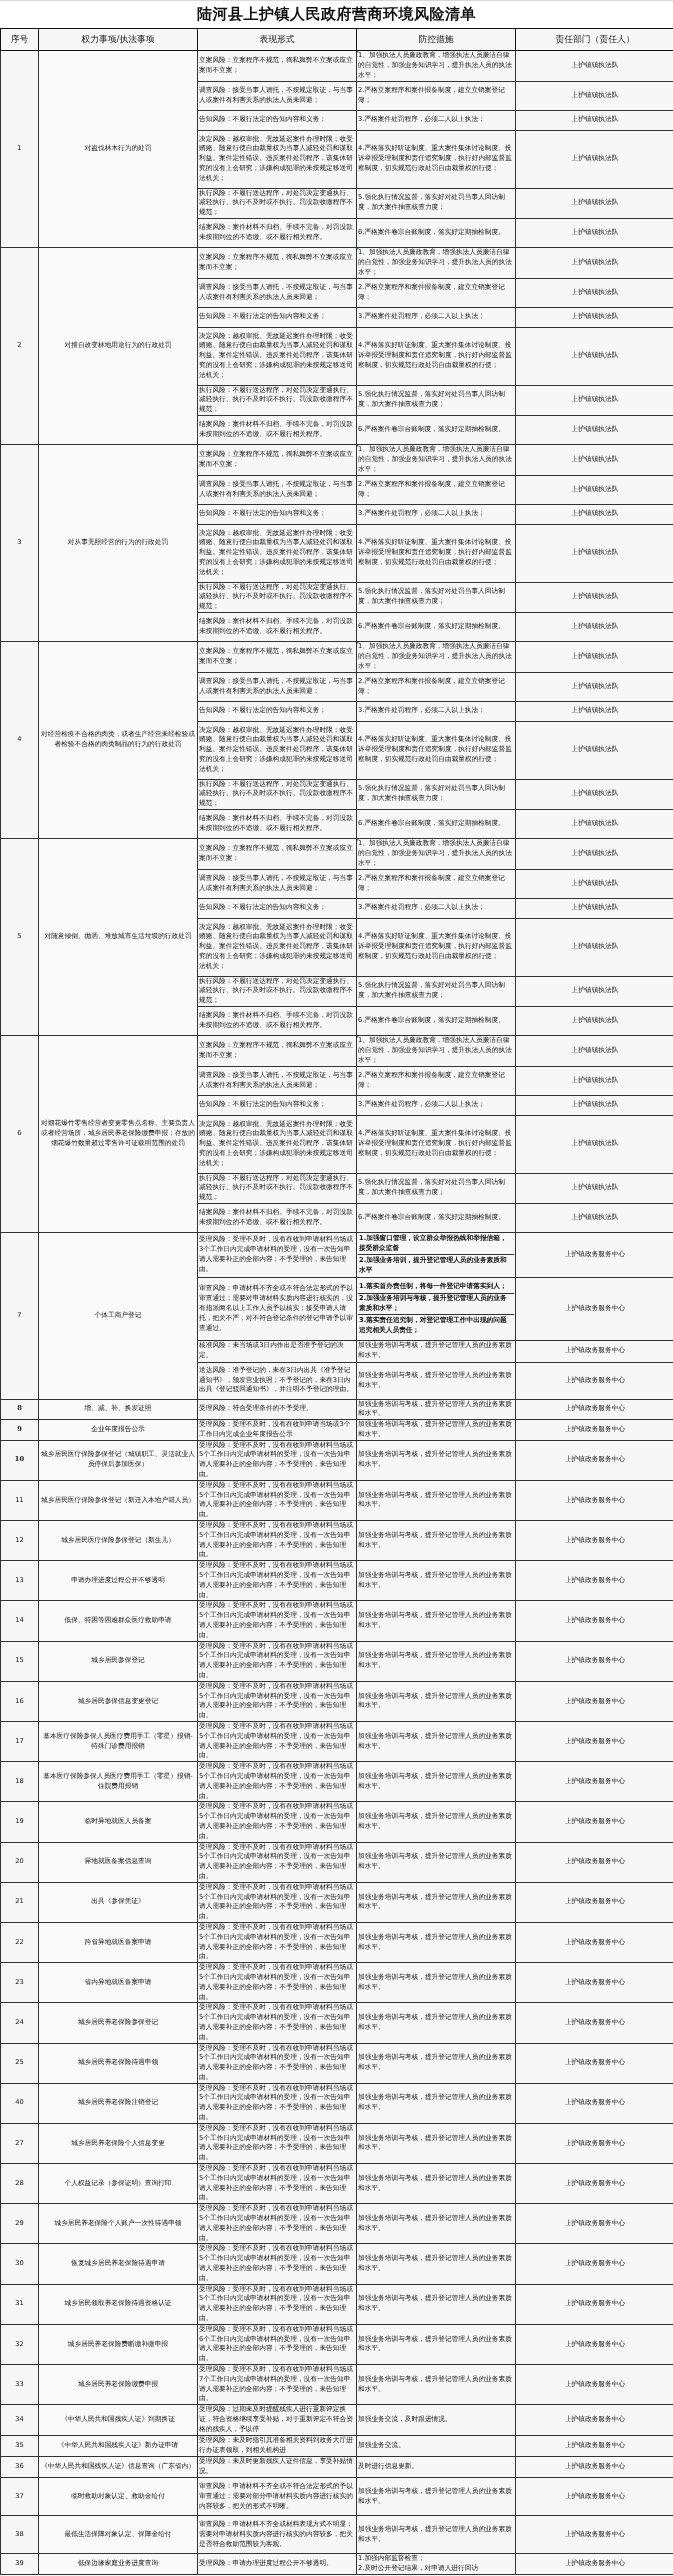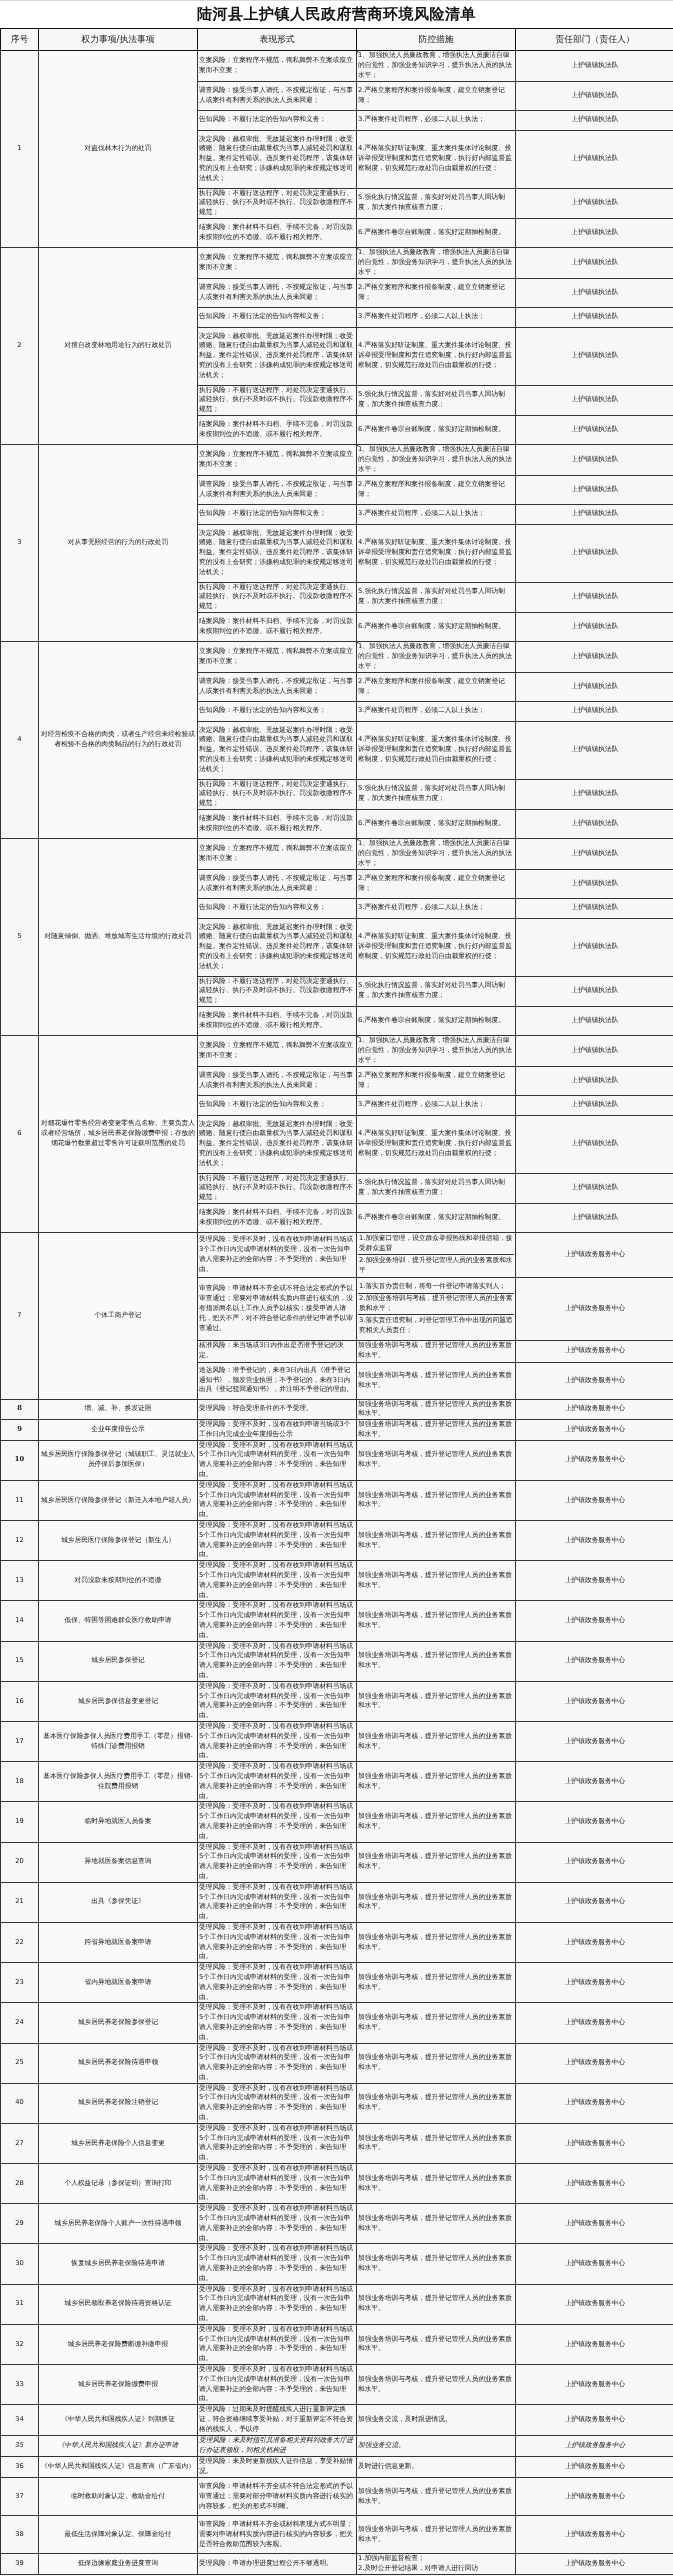--- a/index.html
+++ b/index.html
@@ -31,21 +31,21 @@
     background: #f7f7f7;
   }
   table.risk td.seq { text-align: center; }
   table.risk td.dept { text-align: center; }
   table.risk tr.block-start > td { border-top: 1px solid #111; }
   table.risk td.item-cell { background: #fafafa; text-align: center; }
   .seq-bold { font-weight: bold; font-family: "DejaVu Serif", "Liberation Serif", serif; }
   .m-stack { display: flex; flex-direction: column; height: 100%; }
   .m-stack > div { border-bottom: 0.5px solid #333; padding: 0.5px 0; }
   .m-stack > div:last-child { border-bottom: none; }
-  td.measure-split { padding: 0; }
+  td.measure-split { padding: 0; font-weight: bold; }
   td.measure-split .m-stack > div { padding: 0.5px 1px; }
   .flag { position: relative; }
   .flag::before {
     content: ""; position: absolute; left: 0; top: 0; width: 0; height: 0;
     border-top: 2.6px solid #2a8a2a; border-right: 2.6px solid transparent;
   }
 </style>
 </head>
 <body>
 
@@ -326,21 +326,21 @@
       </tr>
       <tr class="block-start" style="height: 39px;">
         <td class="seq">12</td>
         <td class="item-cell">城乡居民医疗保险参保登记（新生儿）</td>
         <td>受理风险：受理不及时，没有在收到申请材料当场或5个工作日内完成申请材料的受理，没有一次告知申请人需要补正的全部内容；不予受理的，未告知理由。</td>
         <td>加强业务培训与考核，提升登记管理人员的业务素质和水平。</td>
         <td class="dept">上护镇政务服务中心</td>
       </tr>
       <tr class="block-start" style="height: 39px;">
         <td class="seq">13</td>
-        <td class="item-cell">对罚没款未按期到位的不追缴</td>
+        <td class="item-cell">申请办理进度过程公开不够透明</td>
         <td>受理风险：受理不及时，没有在收到申请材料当场或5个工作日内完成申请材料的受理，没有一次告知申请人需要补正的全部内容；不予受理的，未告知理由。</td>
         <td>加强业务培训与考核，提升登记管理人员的业务素质和水平。</td>
         <td class="dept">上护镇政务服务中心</td>
       </tr>
       <tr class="block-start" style="height: 39px;">
         <td class="seq">14</td>
         <td class="item-cell">低保、特困等困难群众医疗救助申请</td>
         <td>受理风险：受理不及时，没有在收到申请材料当场或5个工作日内完成申请材料的受理，没有一次告知申请人需要补正的全部内容；不予受理的，未告知理由。</td>
         <td>加强业务培训与考核，提升登记管理人员的业务素质和水平。</td>
         <td class="dept">上护镇政务服务中心</td>
@@ -478,21 +478,21 @@
         <td>加强业务培训与考核，提升登记管理人员的业务素质和水平。</td>
         <td class="dept">上护镇政务服务中心</td>
       </tr>
       <tr class="block-start" style="height: 31px;">
         <td class="seq">34</td>
         <td class="item-cell">《中华人民共和国残疾人证》到期换证</td>
         <td>受理风险：过期未及时提醒残疾人进行重新评定换证，符合资格继续享受补贴，对于重新评定不符合资格的残疾人，予以停</td>
         <td>加强业务交流，及时跟进情况。</td>
         <td class="dept">上护镇政务服务中心</td>
       </tr>
-      <tr class="block-start" style="height: 21px; font-style: italic;">
+      <tr class="block-start" style="height: 21px;">
         <td class="seq">35</td>
         <td class="item-cell">《中华人民共和国残疾人证》新办证申请</td>
         <td>受理风险：未及时指引其准备相关资料到政务大厅进行办证表领取，到相关机构进</td>
         <td>加强业务交流。</td>
         <td class="dept">上护镇政务服务中心</td>
       </tr>
       <tr class="block-start" style="height: 21px;">
         <td class="seq">36</td>
         <td class="item-cell">《中华人民共和国残疾人证》信息查询（广东省内）</td>
         <td>受理风险：未及时更新残疾人证件信息，享受补贴情况。</td>

